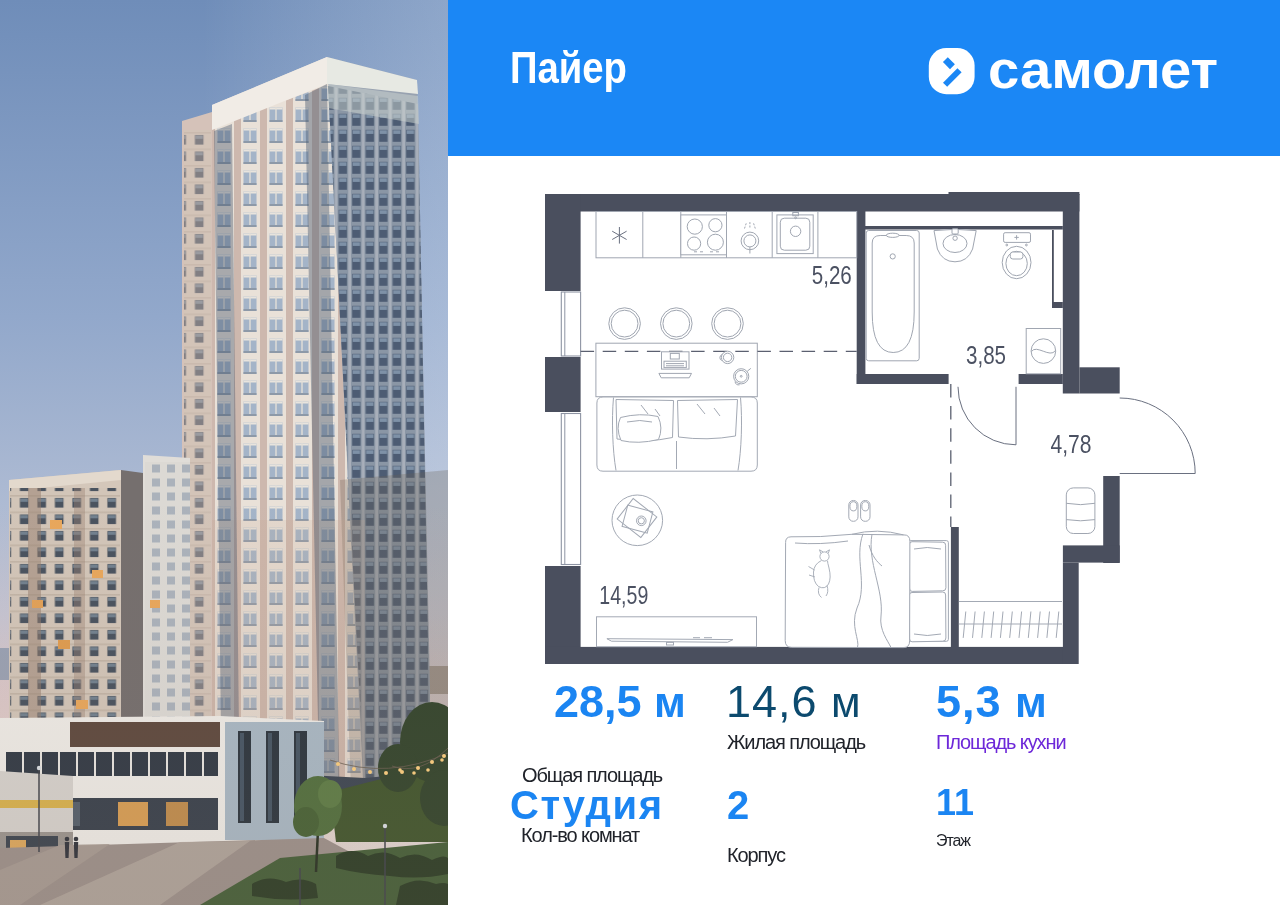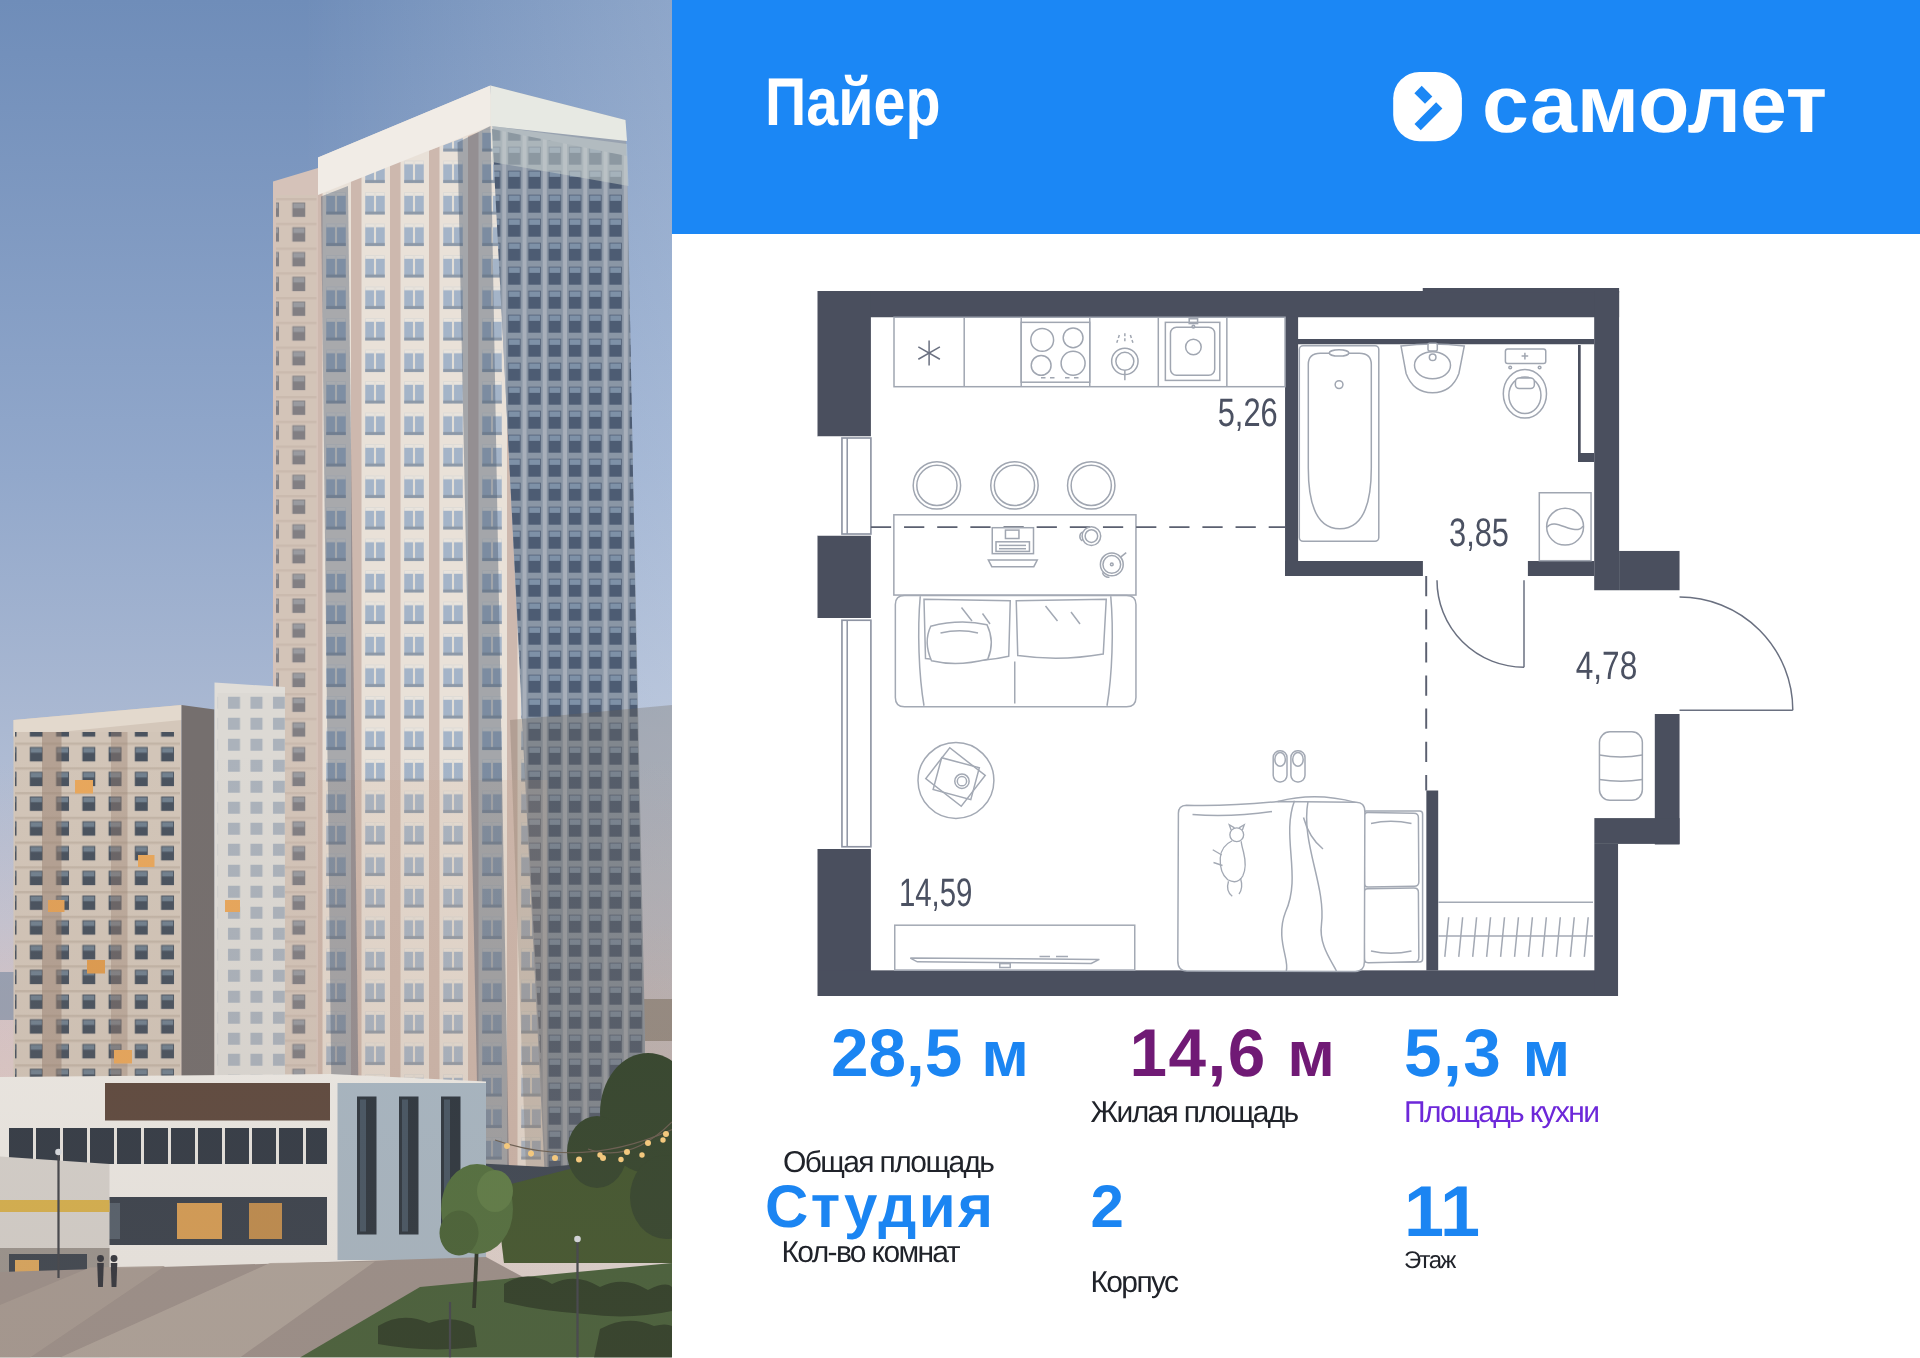--- a/index.html
+++ b/index.html
@@ -522,26 +522,26 @@
   <line x1="1049.5" y1="611.5" x2="1046.9" y2="637.9"></line>
   <line x1="1058.8" y1="611.5" x2="1056.2" y2="637.9"></line>
 </g>
 
 <text x="599.3" y="603.7" font-size="26.5" fill="#4b5162" textLength="49" lengthAdjust="spacingAndGlyphs">14,59</text>
 </svg>
 
 <div class="abs" style="left:522px;top:679px;color:#1b85f2;font-size:45px;font-weight:700;line-height:1;margin-left:32px;">28,5 <span style="font-size:43px">м</span></div>
 <div class="abs" style="left:522px;top:764px;color:#20232a;font-size:20px;letter-spacing:-1.1px;">Общая площадь</div>
 
-<div class="abs" style="left:753px;top:679px;color:#701a75;font-size:45px;font-weight:700;line-height:1;letter-spacing:1px;">14,6 <span style="font-size:43px">м</span></div>
+<div class="abs" style="left:726px;top:679px;color:#0c4a6e;font-size:45px;font-weight:400;line-height:1;letter-spacing:1px;">14,6 <span style="font-size:43px">м</span></div>
 <div class="abs" style="left:727px;top:731px;color:#20232a;font-size:20px;letter-spacing:-1.1px;">Жилая площадь</div>
 
 <div class="abs" style="left:936px;top:679px;color:#1b85f2;font-size:45px;font-weight:700;line-height:1;letter-spacing:1px;">5,3 <span style="font-size:43px">м</span></div>
 <div class="abs" style="left:936px;top:731px;color:#6d28d9;font-size:20px;letter-spacing:-1.1px;">Площадь кухни</div>
 
 <div class="abs" style="left:510px;top:785px;color:#1b85f2;font-size:40px;font-weight:700;line-height:1;letter-spacing:1.6px;">Студия</div>
 <div class="abs" style="left:521px;top:824px;color:#20232a;font-size:20px;letter-spacing:-1.1px;">Кол-во комнат</div>
 
 <div class="abs" style="left:727px;top:785px;color:#1b85f2;font-size:40px;font-weight:700;line-height:1;">2</div>
 <div class="abs" style="left:727px;top:832px;color:#20232a;font-size:20px;letter-spacing:-1.1px;margin-top:12px;">Корпус</div>
 
-<div class="abs" style="left:936px;top:785px;color:#1b85f2;font-size:48px;font-weight:700;line-height:1;">11</div>
+<div class="abs" style="left:936px;top:785px;color:#1b85f2;font-size:36px;font-weight:700;line-height:1;">11</div>
 <div class="abs" style="left:936px;top:832px;color:#20232a;font-size:16px;letter-spacing:-1.1px;">Этаж</div>
 
 </body></html>

